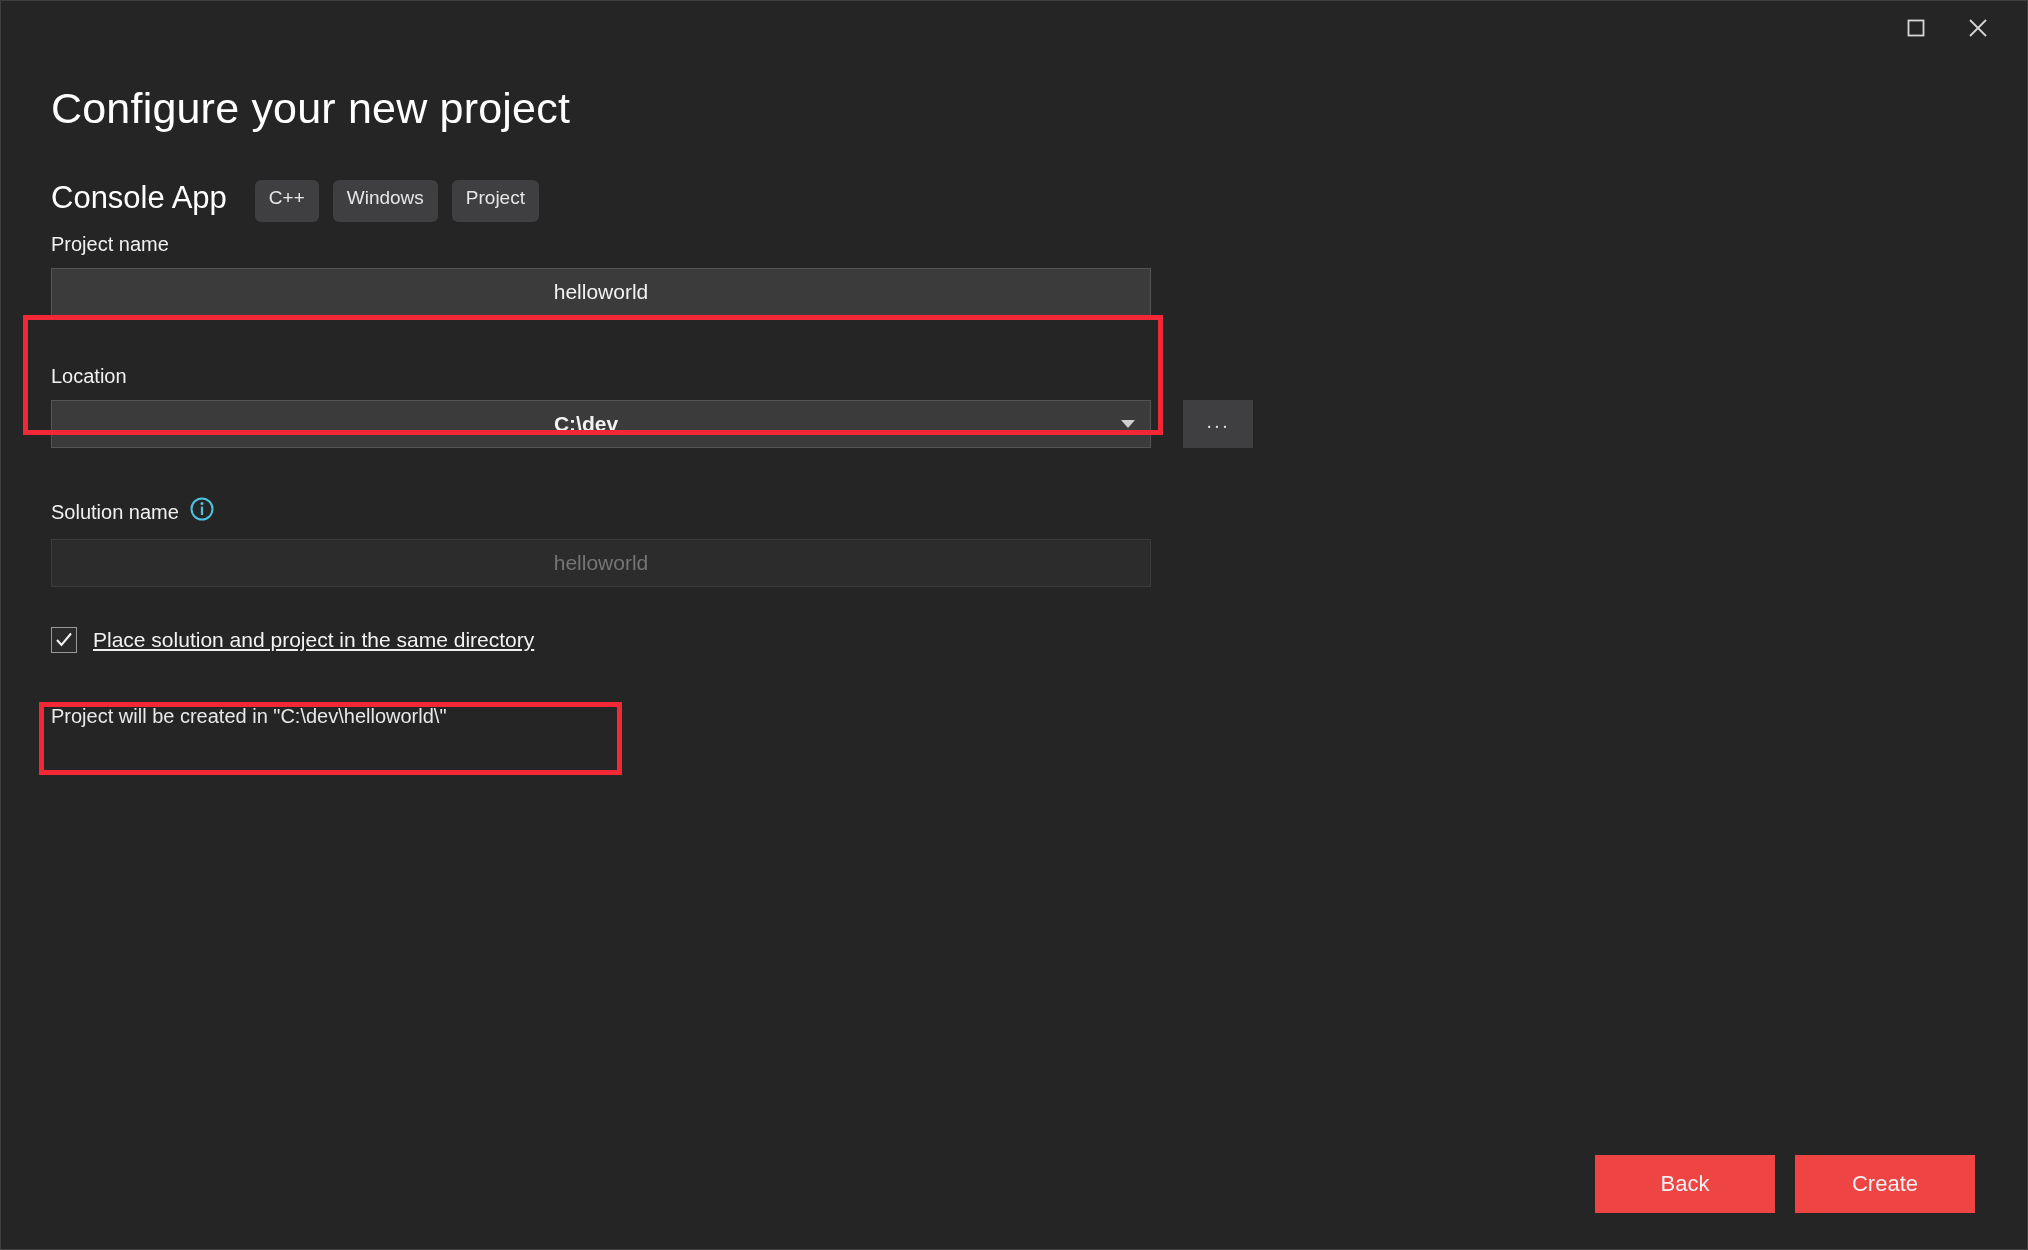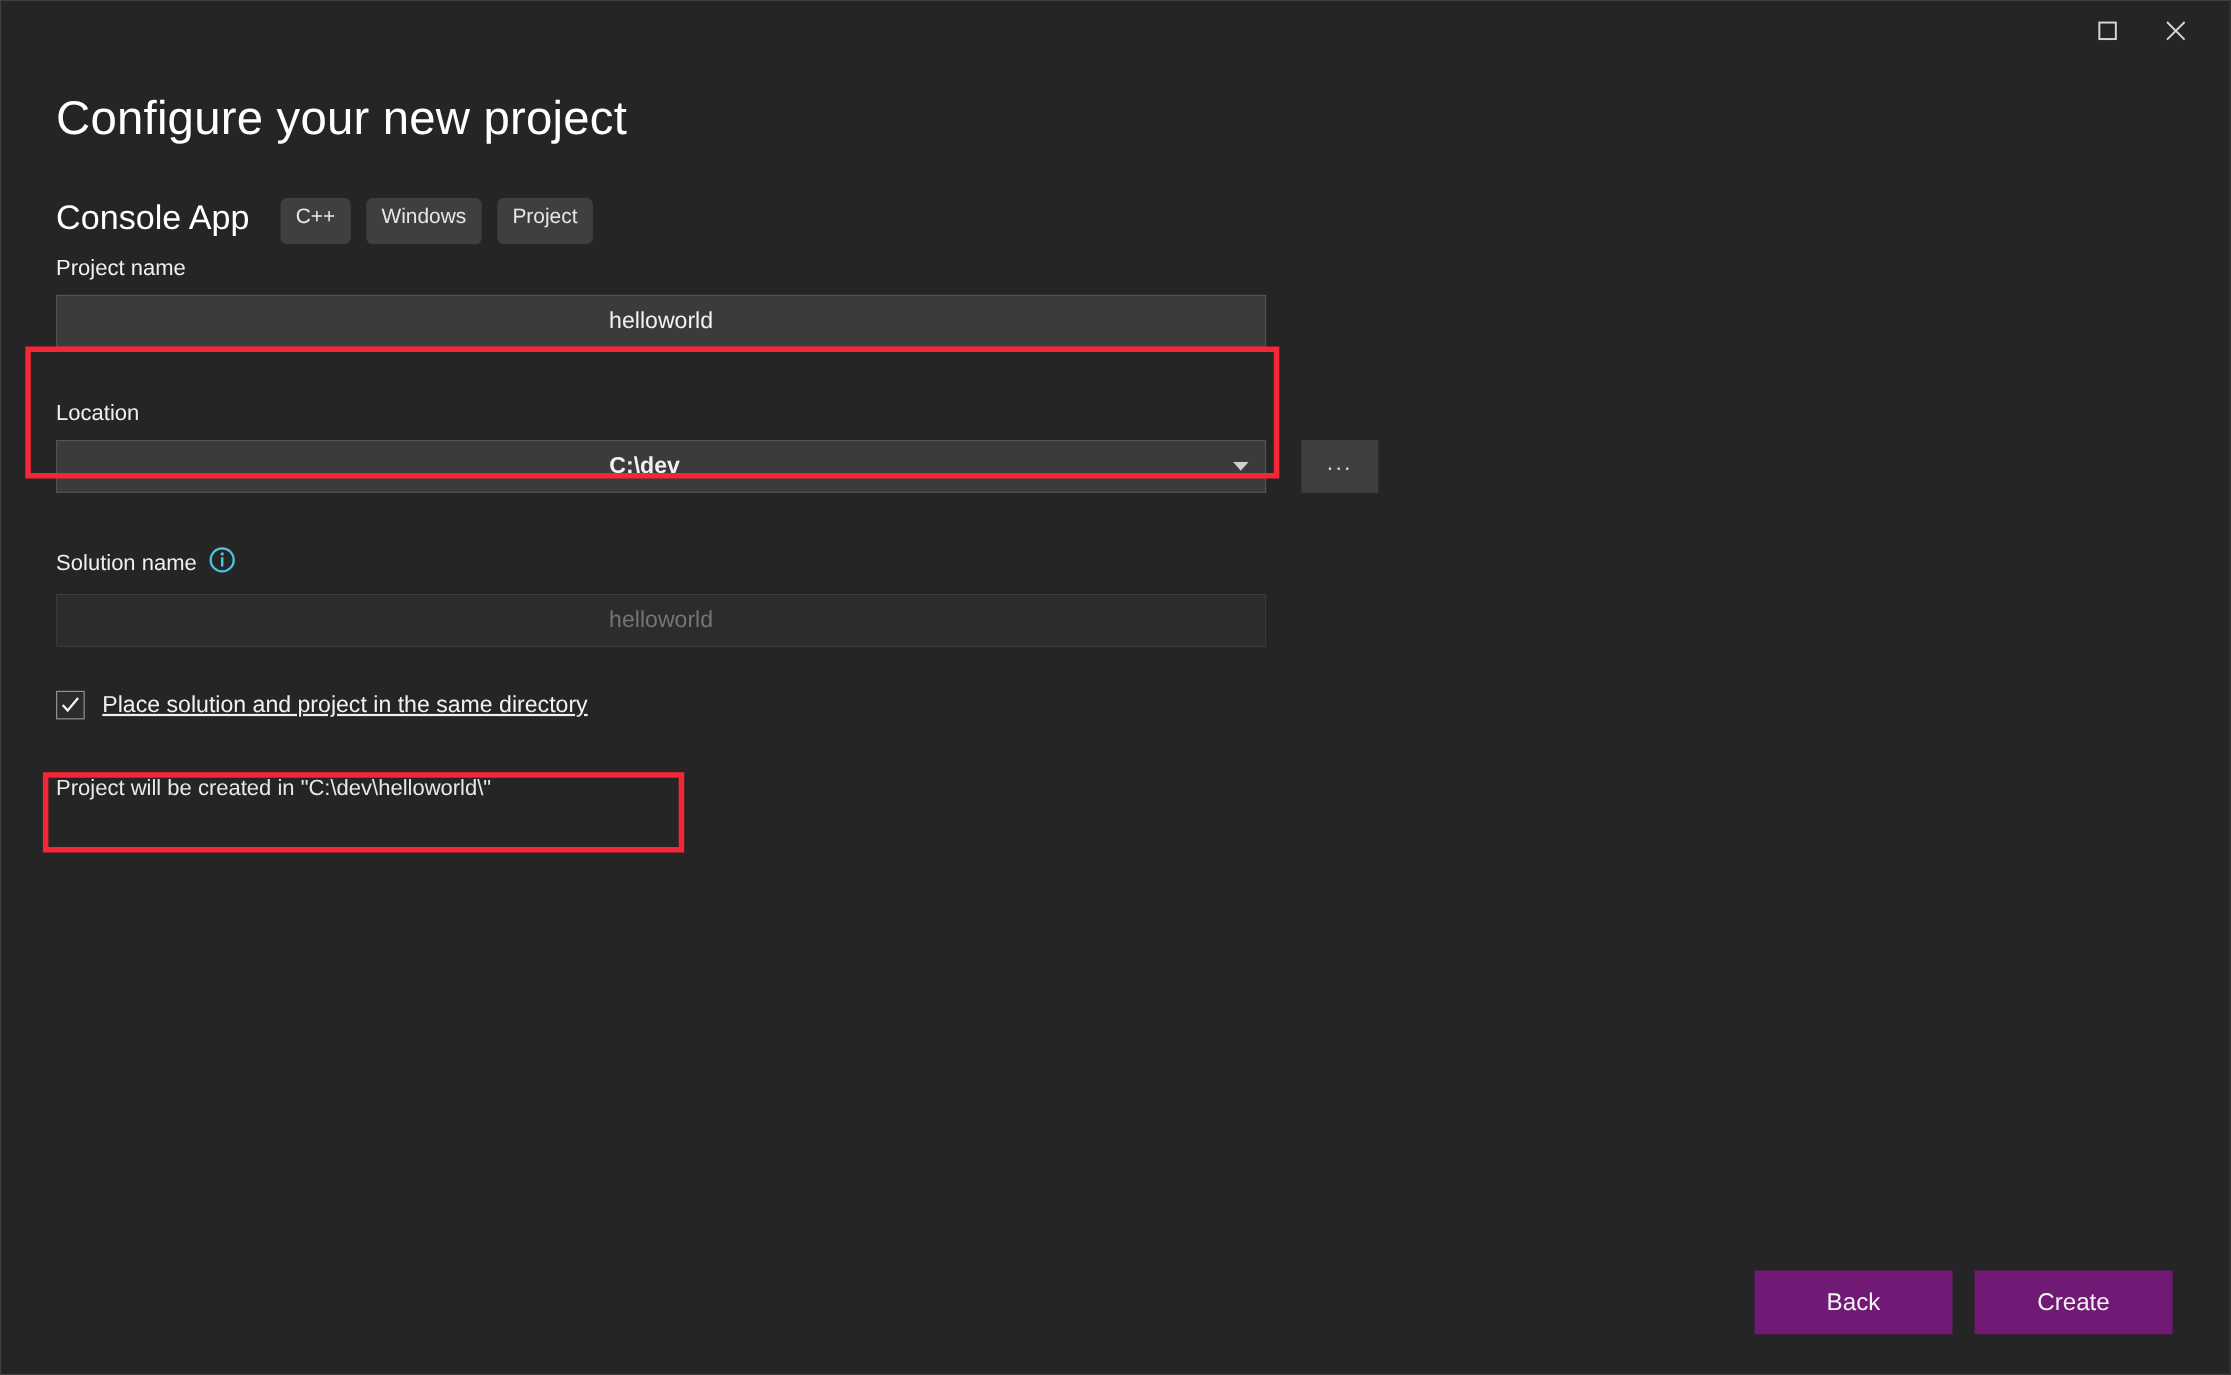--- a/index.html
+++ b/index.html
@@ -210,21 +210,21 @@
     height: 150px;
     display: flex;
     align-items: center;
     justify-content: flex-end;
     gap: 20px;
     padding-right: 52px;
   }
   .footer-btn {
     width: 180px;
     height: 58px;
-    background: #701a75;
+    background: #ef4444;
     border: none;
     color: #f2f2f2;
     font-size: 22px;
     font-family: "Liberation Sans", sans-serif;
     cursor: default;
     margin-top: 20px;
   }
 </style>
 </head>
 <body>

